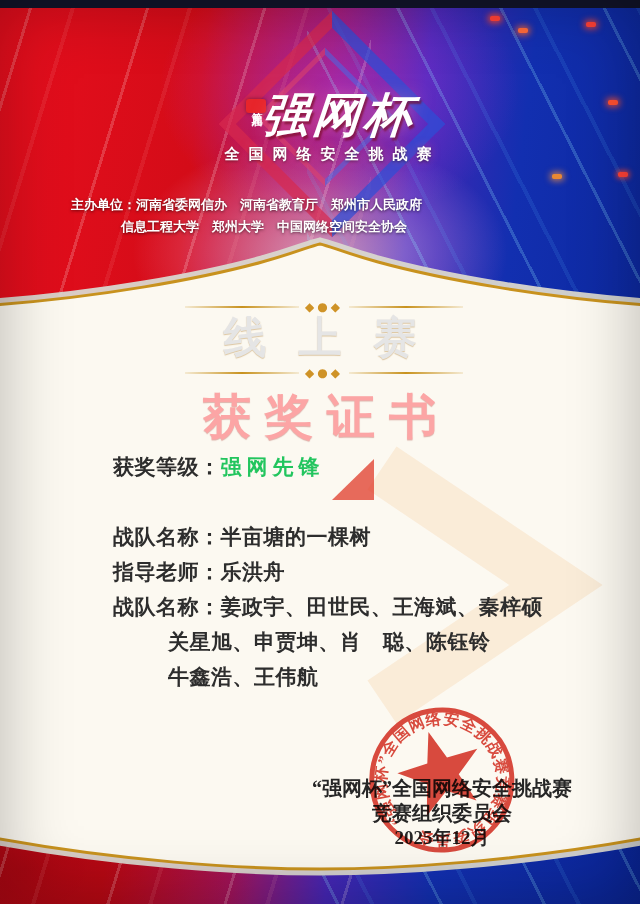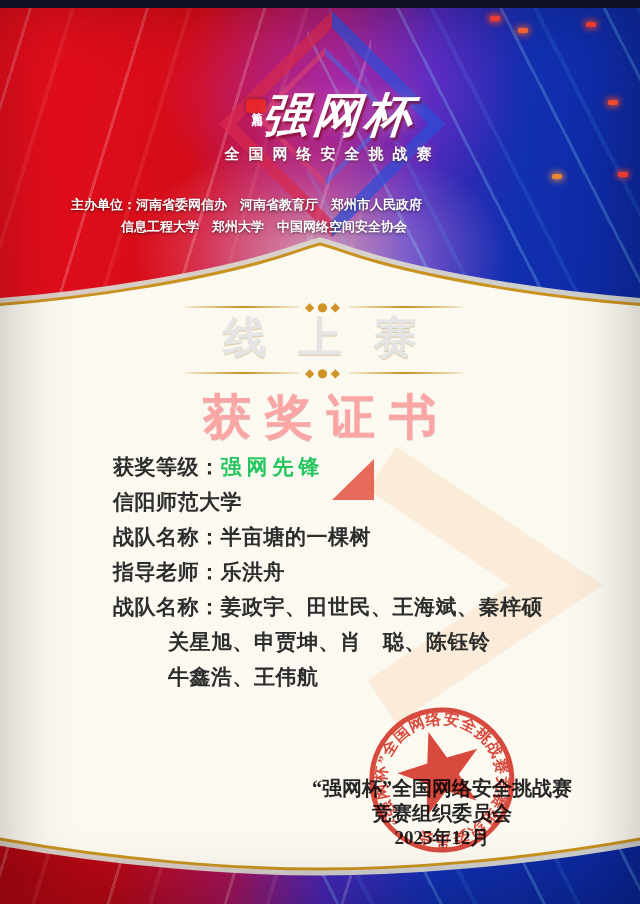--- a/index.html
+++ b/index.html
@@ -139,21 +139,20 @@
   </div>
 
   <div class="cert-title">获奖证书</div>
 
   <div class="fields">
     <div class="frow">
       <span class="flabel">获奖等级：</span>
       <span class="fvalue award">强网先锋</span>
     </div>
     <div class="frow">
-      <span class="fvalue">信阳师范大学</span>
     </div>
     <div class="frow">
       <span class="flabel">战队名称：</span>
       <span class="fvalue">半亩塘的一棵树</span>
     </div>
     <div class="frow">
       <span class="flabel">指导老师：</span>
       <span class="fvalue">乐洪舟</span>
     </div>
     <div class="frow">

